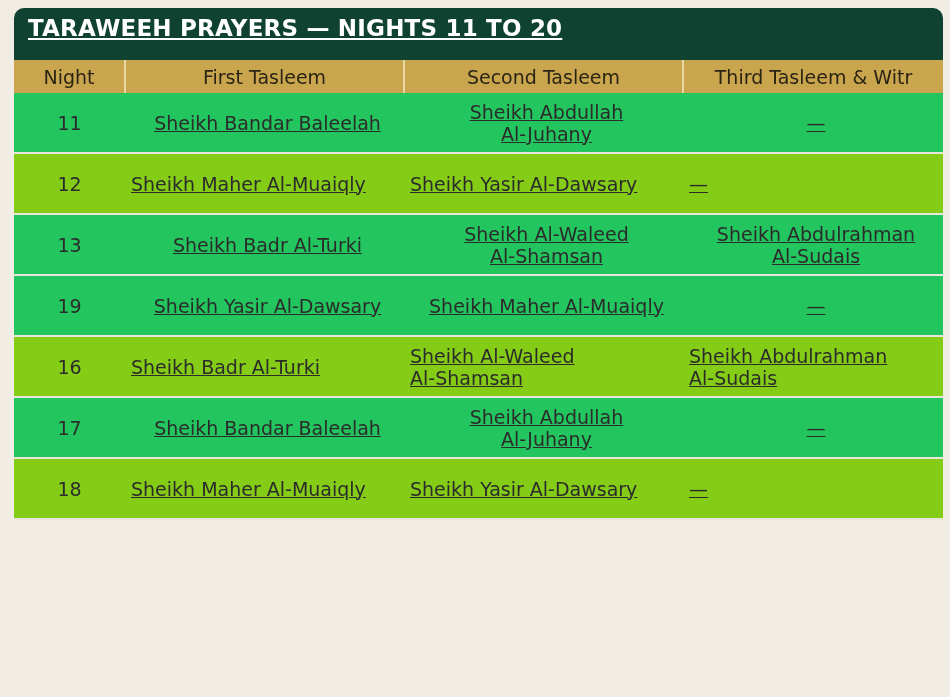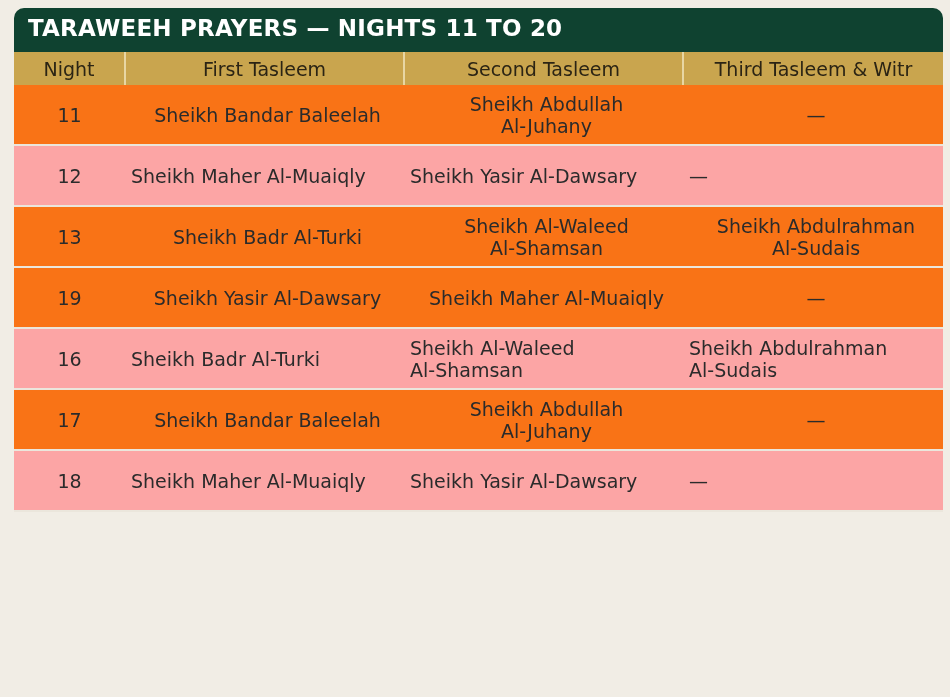--- a/index.html
+++ b/index.html
@@ -11,31 +11,32 @@
       overflow: hidden;
       font-family: "DejaVu Sans", sans-serif;
     }
     .wrap {
       position: absolute;
       left: 14px;
       top: 8px;
       width: 929px;
     }
     .banner {
-      height: 44px;
+      height: 52px;
       background: #0f4230;
       border-radius: 10px 10px 0 0;
       color: #ffffff;
       font-family: "DejaVu Sans", sans-serif;
       font-weight: bold;
       font-size: 23px;
       line-height: 40px;
       padding-left: 14px;
       letter-spacing: 0.2px;
       white-space: nowrap;
+      text-decoration: underline;
     }
     table {
       border-collapse: collapse;
       width: 929px;
       table-layout: fixed;
     }
     th {
       background: #c9a54e;
       color: #2b2414;
       font-weight: normal;
@@ -53,27 +54,27 @@
       font-size: 19px;
       line-height: 22px;
       color: #2b2b2b;
       vertical-align: middle;
       border-bottom: 2px solid #ebe6dc;
     }
     td.night {
       text-align: center;
       padding-left: 0;
     }
-    tr.odd td { background: #f97316; text-align: center; }
-    tr.even td { background: #fca5a5; }
+    tr.odd td { background: #22c55e; text-align: center; }
+    tr.even td { background: #84cc16; }
     .col-night { width: 111px; }
     .col-first { width: 279px; }
     .col-second { width: 279px; }
     .col-third { width: 260px; }
-    .cell-text { white-space: pre-line; display: block; }
+    .cell-text { white-space: pre-line; display: block; text-decoration: underline; }
   </style>
 </head>
 <body>
 
 <div class="wrap">
   <div class="banner">TARAWEEH PRAYERS — NIGHTS 11 TO 20</div>
   <table>
     <colgroup>
       <col class="col-night">
       <col class="col-first">

